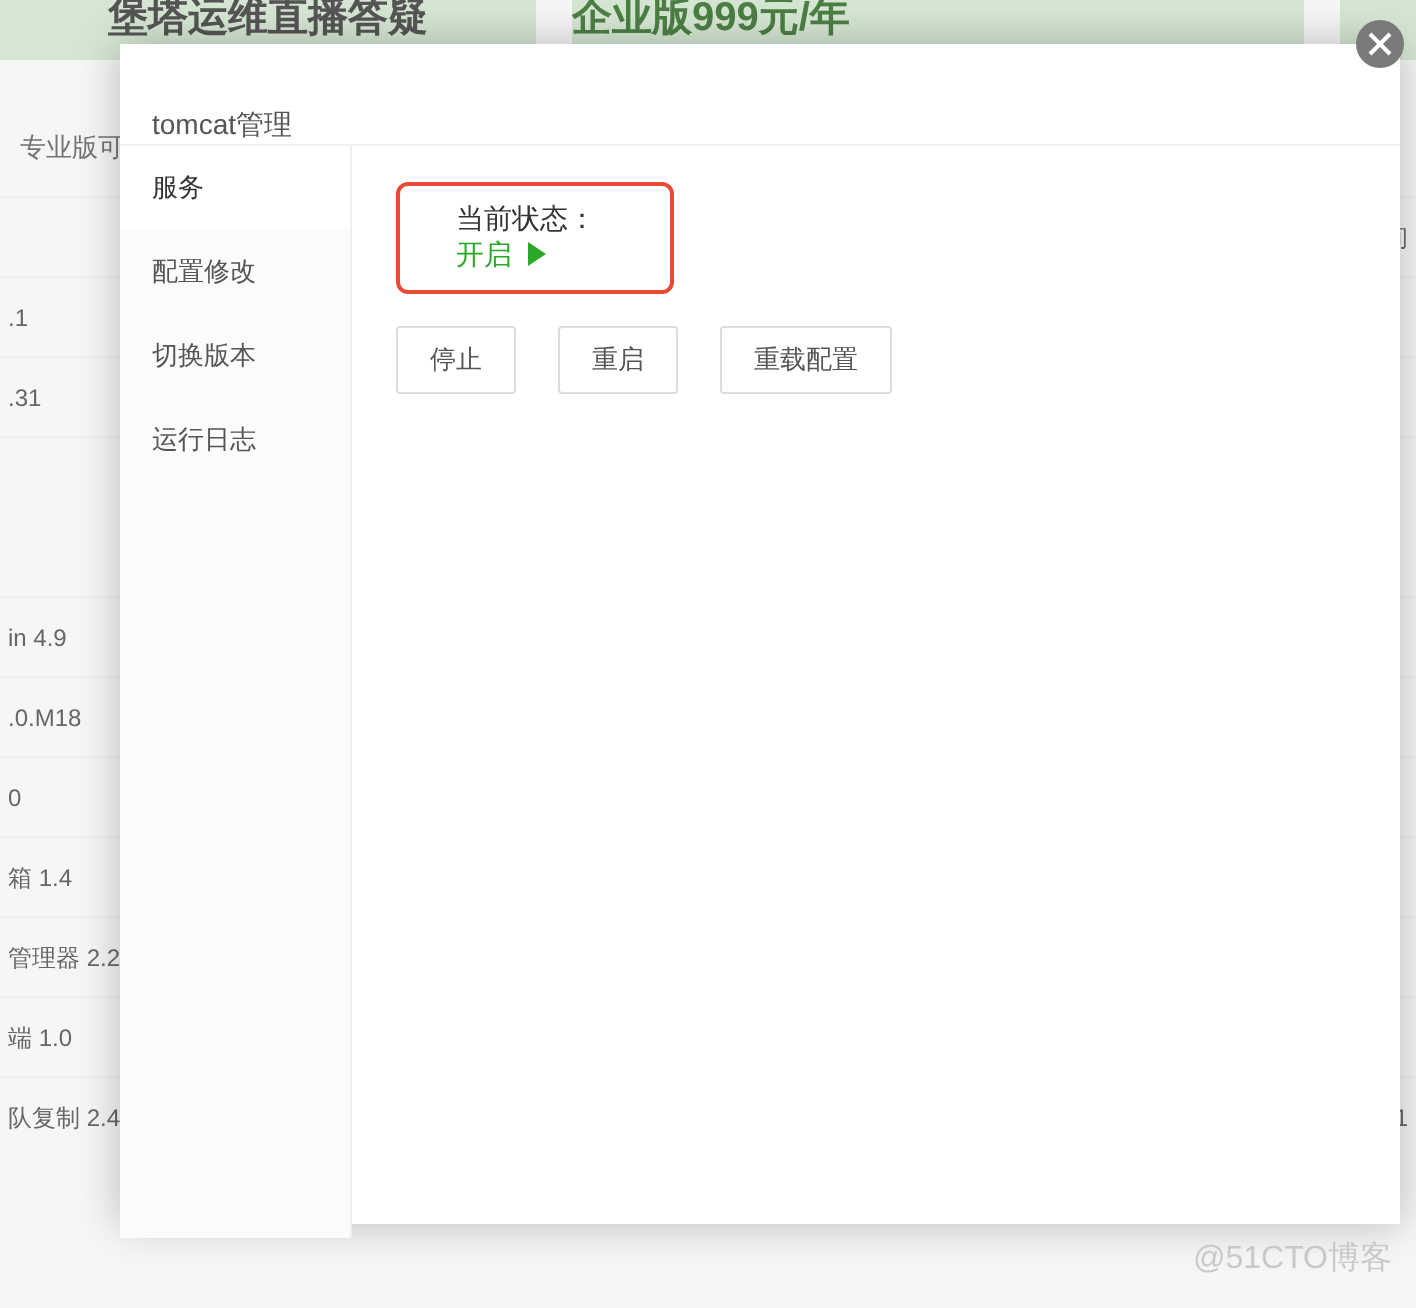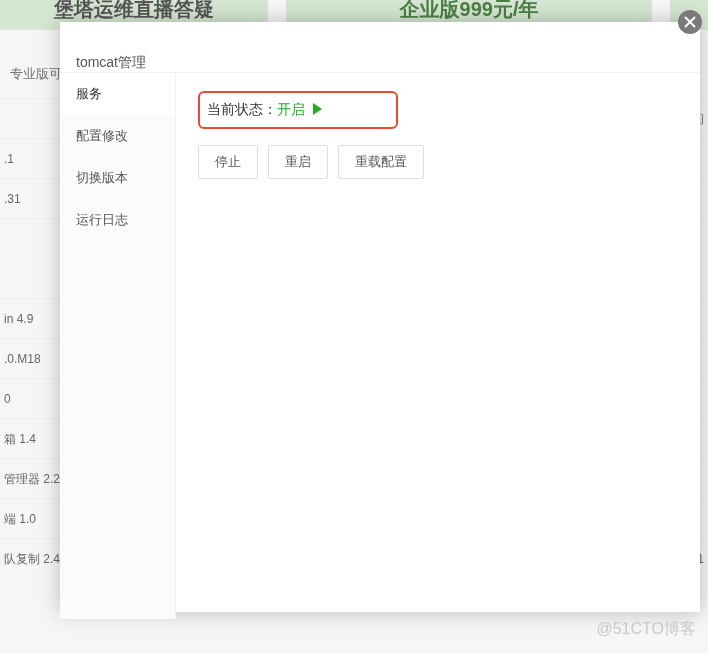--- a/index.html
+++ b/index.html
@@ -29,21 +29,21 @@
       font-size: 20px;
       font-weight: 600;
       color: #555;
       padding-top: 0;
       line-height: 18px;
       overflow: hidden;
     }
     .banner-mid {
       flex: 1;
       background: #d5e7d2;
-      text-align: center;
+      text-align: left;
       font-size: 20px;
       font-weight: 600;
       color: #4c7f44;
       line-height: 18px;
       overflow: hidden;
     }
     .banner-right {
       width: 38px;
       background: #d5e7d2;
     }
@@ -117,43 +117,43 @@
       color: #333;
     }
 
     .panel {
       flex: 1;
       padding: 18px 22px;
     }
     .status-box {
       border: 2.5px solid #e94a33;
       border-radius: 6px;
-      padding: 8px 7px;
+      padding: 8px 28px;
       display: inline-block;
-      width: 200px;
+      width: 139px;
       font-size: 14px;
       color: #333;
     }
     .status-on {
       color: #2aa827;
     }
     .play-icon {
       display: inline-block;
       width: 0; height: 0;
       border-left: 9px solid #2aa827;
       border-top: 6px solid transparent;
       border-bottom: 6px solid transparent;
       margin-left: 4px;
       vertical-align: -1px;
     }
 
     .btn-row {
       margin-top: 16px;
       display: flex;
-      gap: 10px;
+      gap: 21px;
     }
     .btn {
       border: 1px solid #ddd;
       background: #fff;
       padding: 7px 16px;
       font-size: 13px;
       color: #555;
       border-radius: 2px;
       cursor: pointer;
     }

